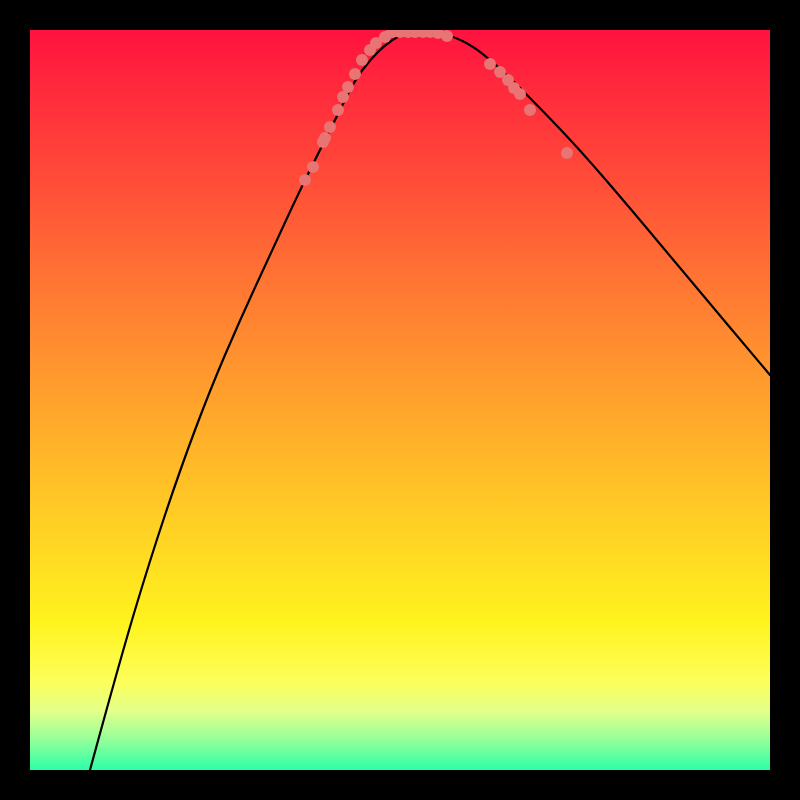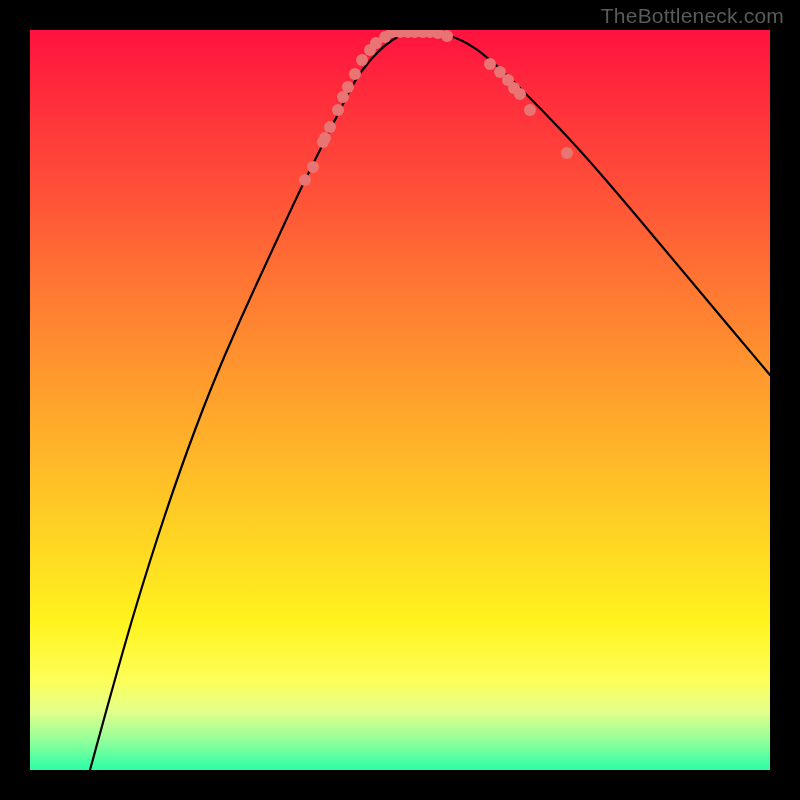--- a/index.html
+++ b/index.html
@@ -54,21 +54,20 @@
     top: 0;
     width: 740px;
     height: 740px;
     z-index: 20;
   }
 </style>
 </head>
 <body>
 
 <div class="frame">
-  <div class="watermark">TheBottleneck.com</div>
   <div class="plot-area">
     <svg class="curve" viewBox="0 0 740 740" preserveAspectRatio="none">
       <path id="curve-path" fill="none" stroke="#000000" stroke-width="2.2" stroke-linecap="round" d="M 60 740 Q 90 630 105 580 Q 120 530 135 485 Q 150 440 165 400 Q 180 360 195 325 Q 210 290 225 257.5 Q 240 225 255 192.5 Q 270 160 282.5 135 Q 295 110 302.5 95 Q 310 80 317.5 65 Q 325 50 332.5 40 Q 340 30 347.5 22.5 Q 355 15 362.5 10 Q 370 5 377.5 3.5 Q 385 2 392.5 2 Q 400 2 410 3.5 Q 420 5 432.5 11 Q 445 17 460 30 Q 475 43 492.5 60.5 Q 510 78 530 99 Q 550 120 575 149 Q 600 178 630 214 Q 660 250 700 297.5 T 740 345"></path>
       <g id="marker-group">
           <circle cx="275" cy="150" r="6" fill="#e87474"></circle>
           <circle cx="283" cy="137" r="6" fill="#e87474"></circle>
           <circle cx="293" cy="112" r="6" fill="#e87474"></circle>
           <circle cx="295" cy="108" r="6" fill="#e87474"></circle>
           <circle cx="300" cy="97" r="6" fill="#e87474"></circle>
           <circle cx="308" cy="80" r="6" fill="#e87474"></circle>

